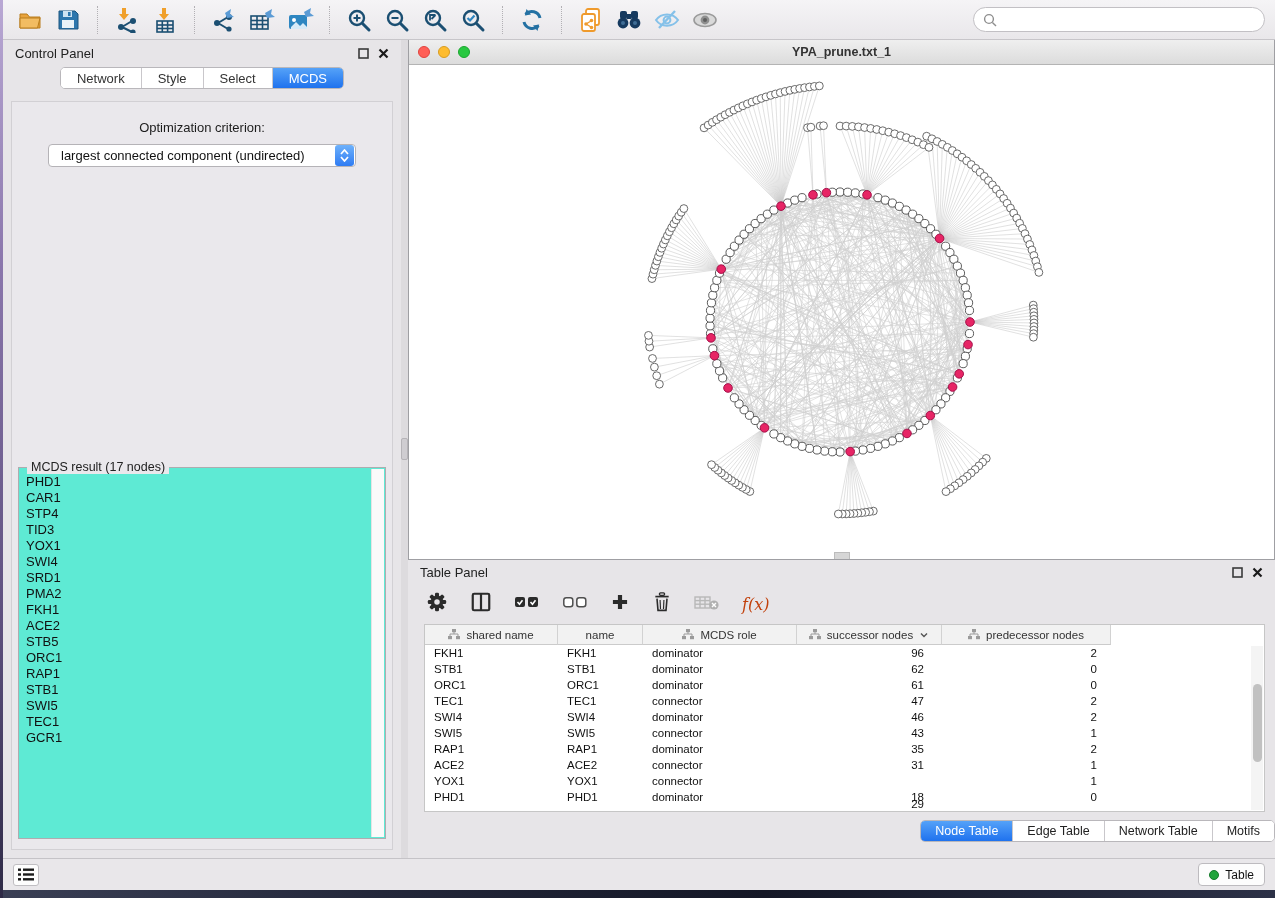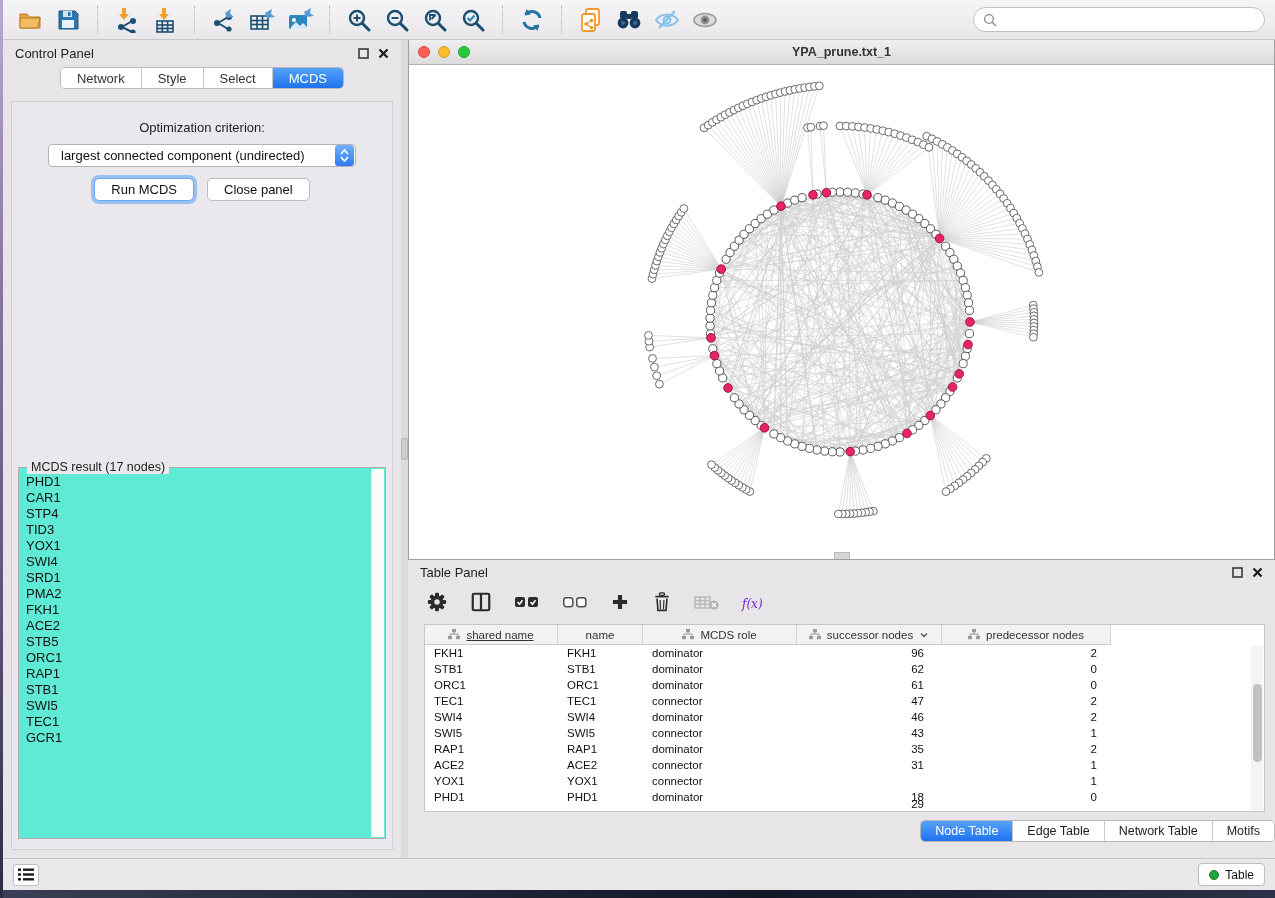--- a/index.html
+++ b/index.html
@@ -94,21 +94,21 @@
   .bt-tab.active{background:linear-gradient(180deg,#55a2f8,#1f72ee);color:#fff;}
 
   
   .status-bar{height:32px;flex:0 0 32px;background:#e9e7ea;border-top:1px solid #c5c3c7;
     display:flex;align-items:center;padding:0 10px;}
   .list-btn{width:26px;height:22px;background:#fdfdfd;border:1px solid #c0bec2;border-radius:3px;
     display:flex;align-items:center;justify-content:center;}
   .memory-btn{margin-left:auto;height:23px;background:#fdfdfd;border:1px solid #bdbbbf;border-radius:4px;
     display:flex;align-items:center;gap:6px;padding:0 10px;font-size:12px;color:#111;}
   .mem-dot{width:10px;height:10px;border-radius:50%;background:#21a43c;border:1px solid #147a2a;}
-  .fx-label{font-family:"DejaVu Serif",serif;font-style:italic;font-size:12px;color:#6d28d9;}
+  .fx-label{font-family:"DejaVu Serif",serif;font-style:italic;font-size:16px;color:#c2410c;}
 </style>
 </head>
 <body>
 
 <div class="desktop-strip-left"></div>
 
 <div class="app-window">
 
   <div class="toolbar">
     <div class="tb-btn">
@@ -297,24 +297,20 @@
         <div class="dropdown">
           <span class="dd-text">largest connected component (undirected)</span>
           <span class="dd-stepper">
             <svg width="9" height="6" viewBox="0 0 9 6">
                 <path d="M1 5 L4.5 1 L8 5" fill="none" stroke="#fff" stroke-width="1.7"></path>
               </svg>
             <svg width="9" height="6" viewBox="0 0 9 6">
                 <path d="M1 1 L4.5 5 L8 1" fill="none" stroke="#fff" stroke-width="1.7"></path>
               </svg>
           </span>
-        </div>
-        <div class="btn-row">
-          <div class="mac-btn focused">Run MCDS</div>
-          <div class="mac-btn">Close panel</div>
         </div>
         <div class="mcds-fieldset">
           <span class="mcds-legend">MCDS result (17 nodes)</span>
           <div class="mcds-list">
               <div>PHD1</div>
               <div>CAR1</div>
               <div>STP4</div>
               <div>TID3</div>
               <div>YOX1</div>
               <div>SWI4</div>
@@ -1268,21 +1264,21 @@
                   <line x1="11" y1="4" x2="11" y2="15"></line>
                 </g>
                 <circle cx="20" cy="12" r="4.6" fill="#b0b0b0"></circle>
                 <path d="M18 10 l4 4 M22 10 l-4 4" stroke="#fff" stroke-width="1.4"></path>
               </svg>
           </span>
           <span class="fx-label">f(x)</span>
         </div>
         <div class="tp-table-wrap">
           <div class="thead">
-              <div class="th" style="width: 133px; text-decoration: underline;">
+              <div class="th" style="width: 133px;">
                 <svg width="12" height="11" viewBox="0 0 12 11">
                   <g fill="#9a9a9a">
                     <rect x="4" y="0" width="4" height="3.2"></rect>
                     <rect x="0" y="7" width="4" height="3.2"></rect>
                     <rect x="8" y="7" width="4" height="3.2"></rect>
                   </g>
                   <path d="M6 3 V5 M2 7 V5 H10 V7" stroke="#9a9a9a" fill="none" stroke-width="1"></path>
                 </svg>
                 <span>shared name</span>
               </div>

